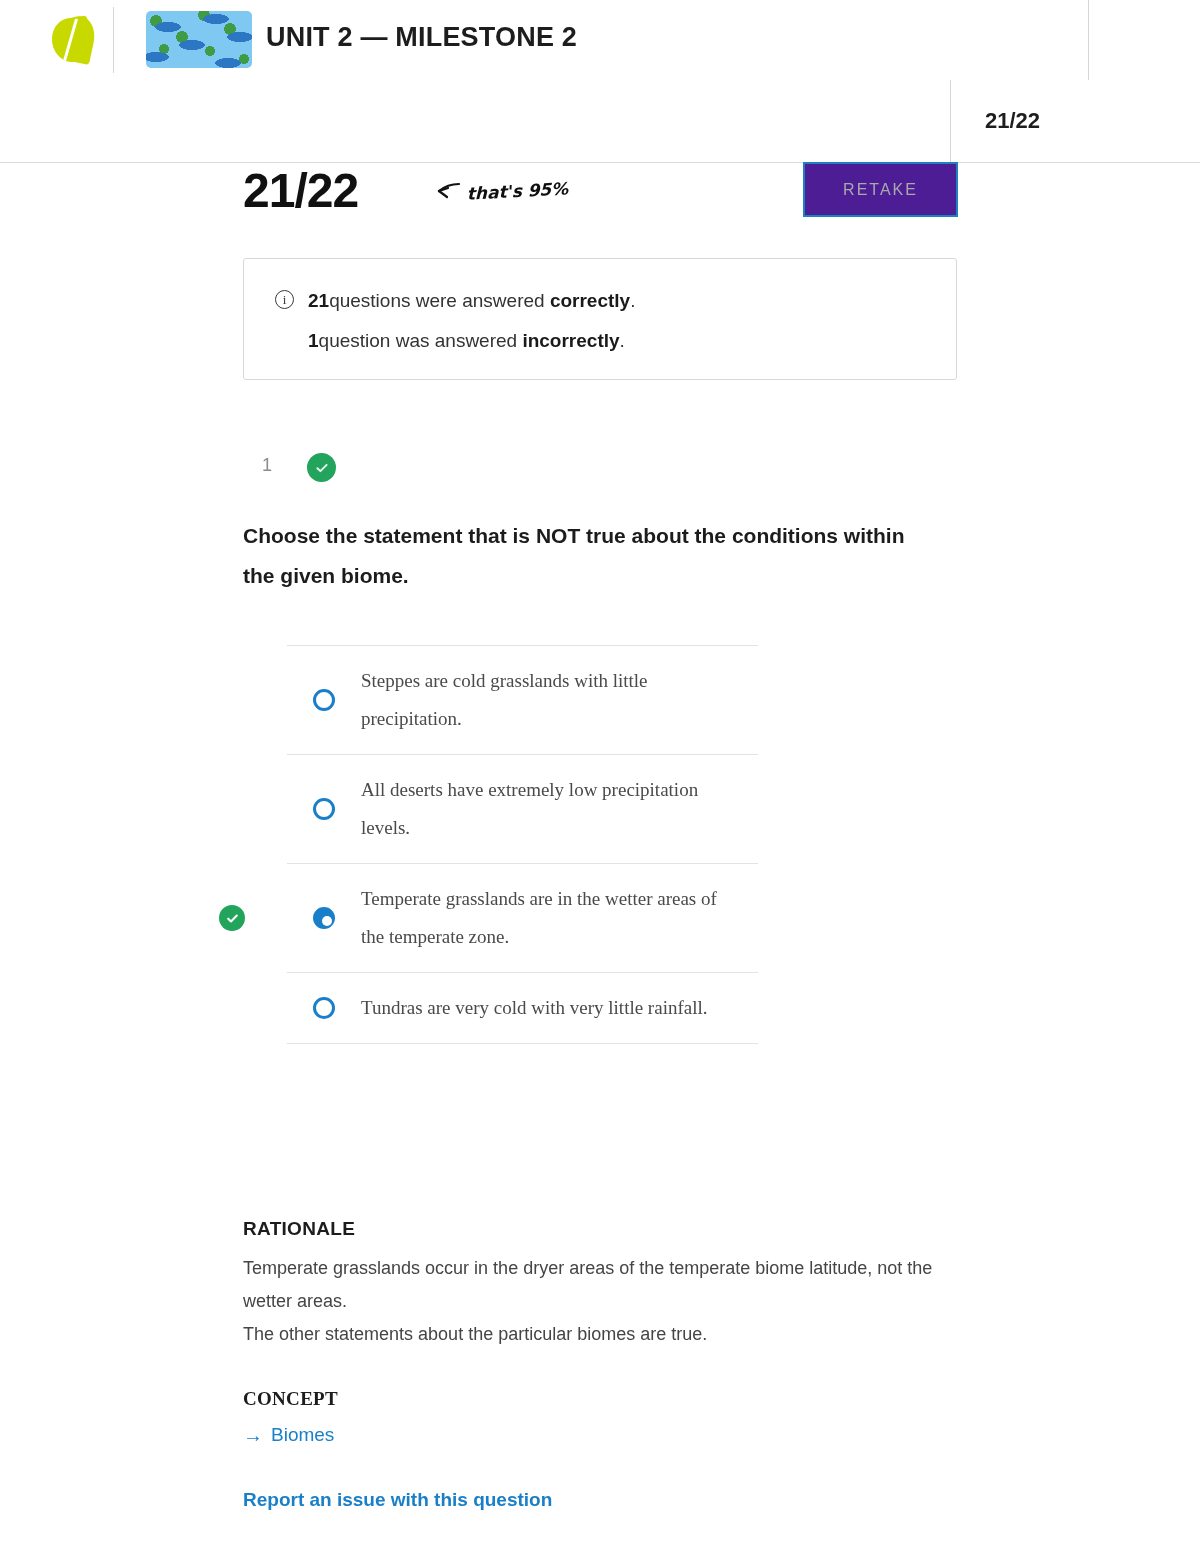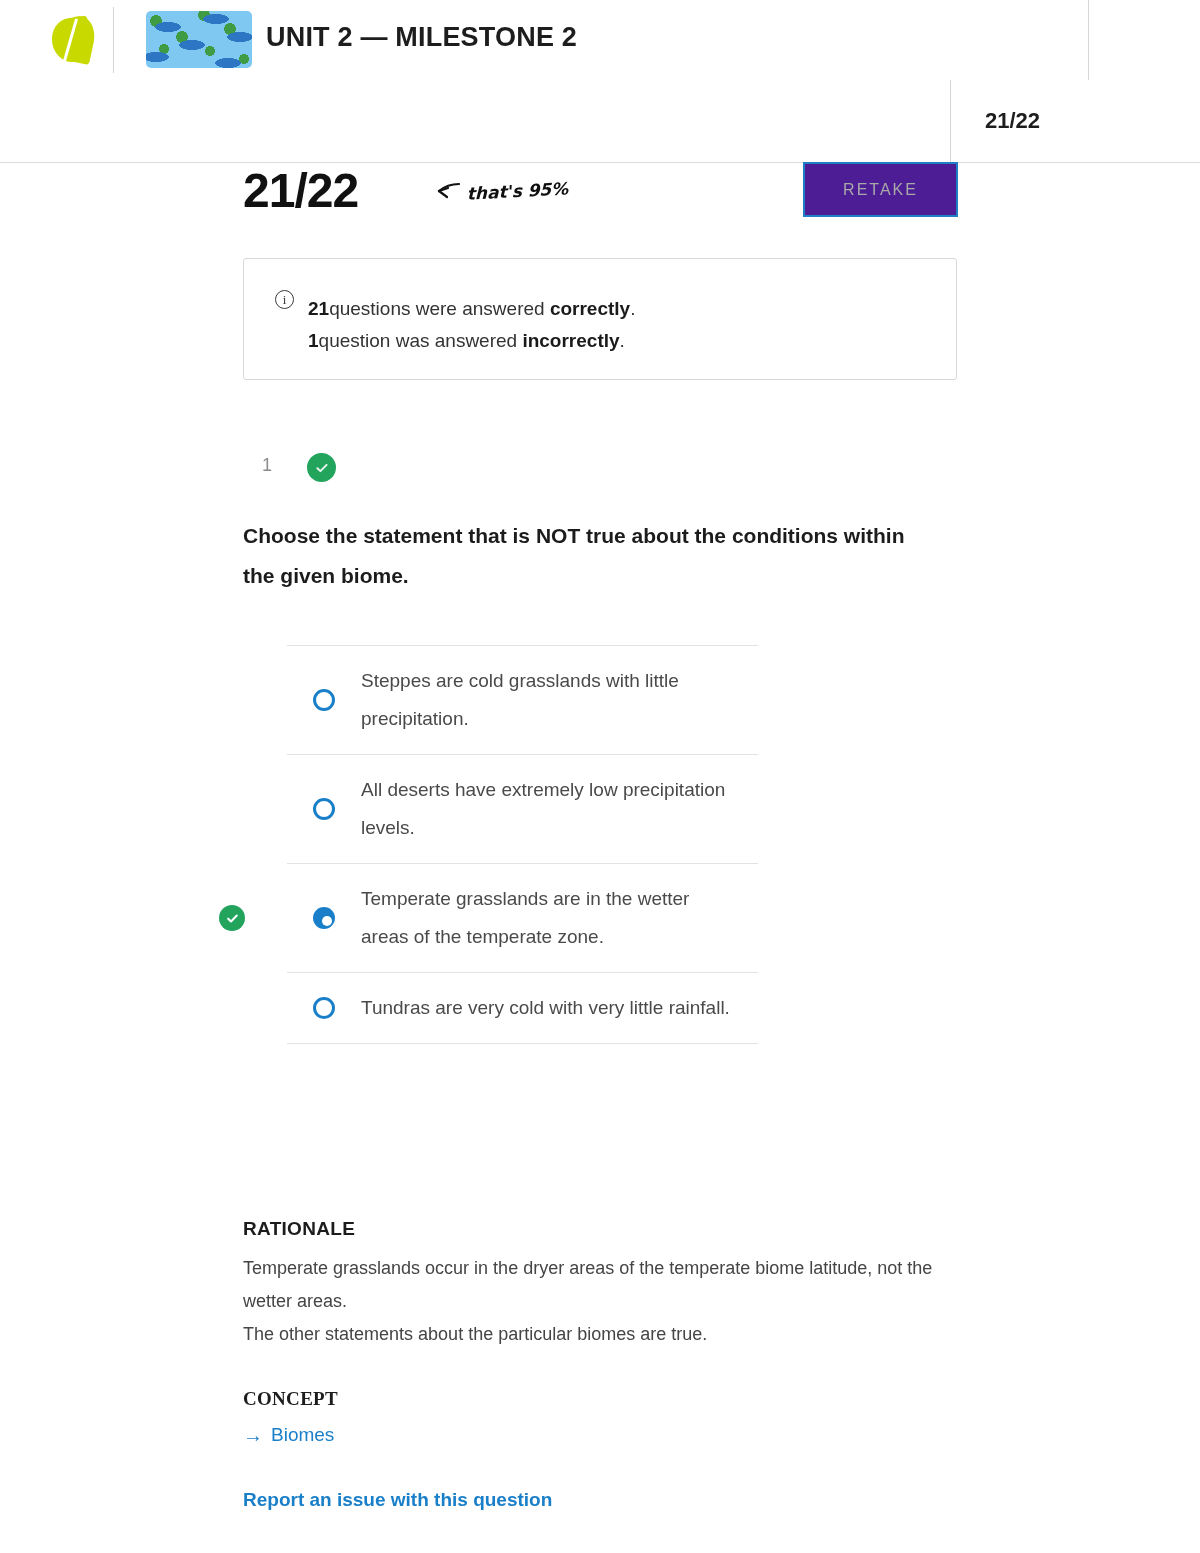--- a/index.html
+++ b/index.html
@@ -186,21 +186,21 @@
     font-family: "Liberation Serif", serif;
     color: #3a3a3a;
   }
   .summary-line {
     position: absolute;
     left: 64px;
     font-size: 19px;
     color: #333333;
     white-space: nowrap;
   }
-  #summary-line-1 { top: 31px; margin-top: 8px; }
+  #summary-line-1 { top: 31px; }
   #summary-line-2 { top: 71px; }
   .summary-line b { font-weight: bold; color: #1a1a1a; }
 
   
   #q-number {
     position: absolute;
     left: 262px; top: 455px;
     font-size: 18px;
     color: #8c8c8c;
   }
@@ -265,20 +265,21 @@
     font-size: 19px;
     line-height: 38px;
     color: #4a4a4a;
     max-width: 370px;
     padding: 16px 0;
   }
   #options-wrap {
     position: absolute;
     left: 287px; top: 645px;
     width: 471px;
+    font-family: Liberation Serif, serif;
   }
   .opt {
     position: relative;
     border-top: 1px solid #e3e3e3;
     display: flex;
     align-items: center;
     box-sizing: border-box;
   }
   .opt:last-child { border-bottom: 1px solid #e3e3e3; }
 

